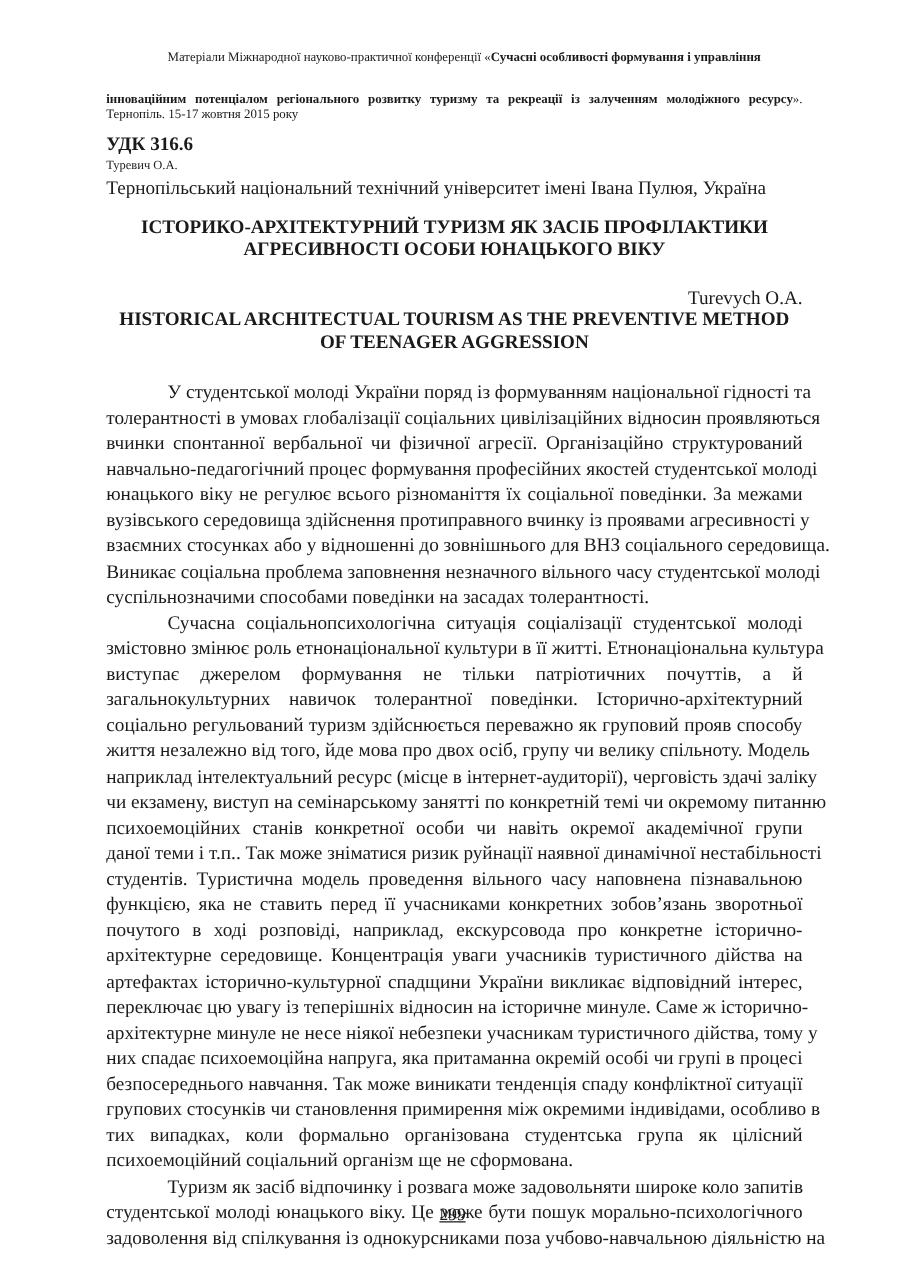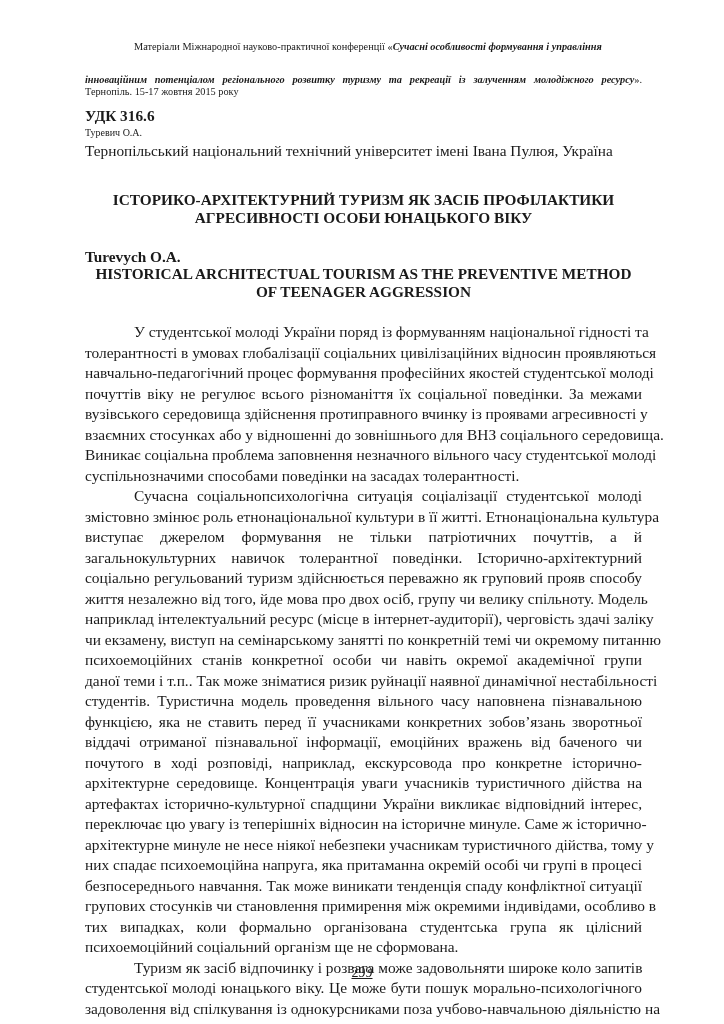--- a/index.html
+++ b/index.html
@@ -2,26 +2,26 @@
 <html><head>
   <meta charset="utf-8">
   <style>
     html, body { margin: 0; padding: 0; background: #ffffff; }
     body { width: 724px; height: 1024px; position: relative; overflow: hidden; color: #1a1a1a; font-family: "Liberation Serif", serif; }
     .page { position: absolute; left: 85px; top: 41px; width: 557px; }
     .header { font-size: 10.3px; line-height: 12.6px; }
     .header .line { display: block; white-space: nowrap; }
     .header .indent { padding-left: 49px; }
     .header .justify { text-align: justify; text-align-last: justify; margin-top: 20px; }
-    b, .bold { font-weight: bold; font-style: italic; }
+    b, .bold { font-weight: bold; }
     .udk { margin-top: 8px; font-size: 15.3px; font-weight: bold; line-height: 17.5px; }
     .author { font-size: 10px; font-weight: normal; line-height: 17.5px; }
     .affil { font-size: 15.3px; line-height: 18px; }
-    .title-ua { margin-top: 31px; text-align: center; font-weight: bold; font-size: 15.3px; line-height: 18px; }
-    .author-en { margin-top: 21px; font-size: 15.3px; font-weight: bold; line-height: 17.5px; }
+    .title-ua { margin-top: 13px; text-align: center; font-weight: bold; font-size: 15.3px; line-height: 18px; }
+    .author-en { margin-top: 21px; font-size: 15.3px; font-weight: normal; line-height: 17.5px; text-align: right; }
     .title-en { text-align: center; font-weight: bold; font-size: 15.3px; line-height: 18px; }
     .body { margin-top: 21px; font-size: 15.4px; line-height: 20.5px; }
     .body .ln { display: block; white-space: nowrap; text-align: justify; text-align-last: justify; }
     .body .ln.last { text-align-last: left; }
     .body .ln.first { padding-left: 49px; }
     .page-number { position: absolute; top: 965px; left: 0; width: 724px; text-align: center; font-size: 14px; text-decoration: underline; }
   </style>
 </head>
 <body>
 
@@ -44,41 +44,41 @@
   <div class="author-en">Turevych O.A.</div>
   <div class="title-en">
     <div>HISTORICAL ARCHITECTUAL TOURISM AS THE PREVENTIVE METHOD</div>
     <div>OF TEENAGER AGGRESSION</div>
   </div>
 
   <div class="body" id="body">
       <div>
         <span class="ln first">У студентської молоді України поряд із формуванням національної гідності та</span>
         <span class="ln">толерантності в умовах глобалізації соціальних цивілізаційних відносин проявляються</span>
+        <span class="ln">вчинки спонтанної вербальної чи фізичної агресії. Організаційно структурований</span>
         <span class="ln">навчально-педагогічний процес формування професійних якостей студентської молоді</span>
-        <span class="ln">почуттів віку не регулює всього різноманіття їх соціальної поведінки. За межами</span>
+        <span class="ln">юнацького віку не регулює всього різноманіття їх соціальної поведінки. За межами</span>
         <span class="ln">вузівського середовища здійснення протиправного вчинку із проявами агресивності у</span>
         <span class="ln">взаємних стосунках або у відношенні до зовнішнього для ВНЗ соціального середовища.</span>
         <span class="ln">Виникає соціальна проблема заповнення незначного вільного часу студентської молоді</span>
         <span class="ln last">суспільнозначими способами поведінки на засадах толерантності.</span>
       </div>
       <div>
         <span class="ln first">Сучасна соціальнопсихологічна ситуація соціалізації студентської молоді</span>
         <span class="ln">змістовно змінює роль етнонаціональної культури в її житті. Етнонаціональна культура</span>
         <span class="ln">виступає джерелом формування не тільки патріотичних почуттів, а й</span>
         <span class="ln">загальнокультурних навичок толерантної поведінки. Історично-архітектурний</span>
         <span class="ln">соціально регульований туризм здійснюється переважно як груповий прояв способу</span>
         <span class="ln">життя незалежно від того, йде мова про двох осіб, групу чи велику спільноту. Модель</span>
         <span class="ln">наприклад інтелектуальний ресурс (місце в інтернет-аудиторії), черговість здачі заліку</span>
         <span class="ln">чи екзамену, виступ на семінарському занятті по конкретній темі чи окремому питанню</span>
         <span class="ln">психоемоційних станів конкретної особи чи навіть окремої академічної групи</span>
         <span class="ln">даної теми і т.п.. Так може зніматися ризик руйнації наявної динамічної нестабільності</span>
         <span class="ln">студентів. Туристична модель проведення вільного часу наповнена пізнавальною</span>
         <span class="ln">функцією, яка не ставить перед її учасниками конкретних зобов’язань зворотньої</span>
-        <span class="ln">віддачі отриманої пізнавальної інформації, емоційних вражень від баченого чи</span>
         <span class="ln">почутого в ході розповіді, наприклад, екскурсовода про конкретне історично-</span>
         <span class="ln">архітектурне середовище. Концентрація уваги учасників туристичного дійства на</span>
         <span class="ln">артефактах історично-культурної спадщини України викликає відповідний інтерес,</span>
         <span class="ln">переключає цю увагу із теперішніх відносин на історичне минуле. Саме ж історично-</span>
         <span class="ln">архітектурне минуле не несе ніякої небезпеки учасникам туристичного дійства, тому у</span>
         <span class="ln">них спадає психоемоційна напруга, яка притаманна окремій особі чи групі в процесі</span>
         <span class="ln">безпосереднього навчання. Так може виникати тенденція спаду конфліктної ситуації</span>
         <span class="ln">групових стосунків чи становлення примирення між окремими індивідами, особливо в</span>
         <span class="ln">тих випадках, коли формально організована студентська група як цілісний</span>
         <span class="ln last">психоемоційний соціальний організм ще не сформована.</span>

